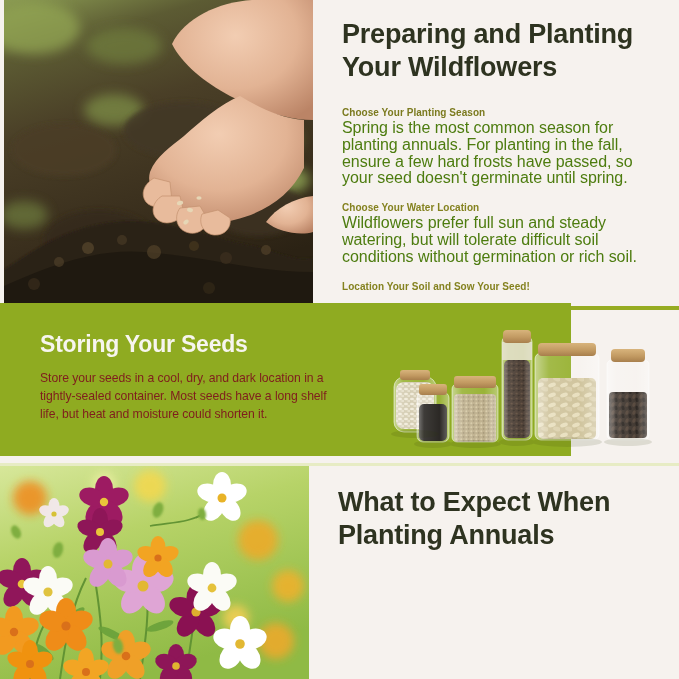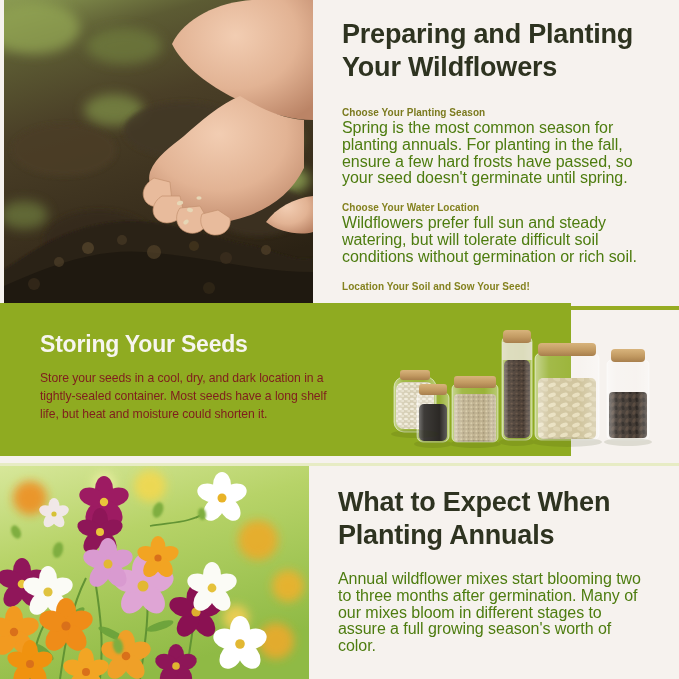--- a/index.html
+++ b/index.html
@@ -614,17 +614,16 @@
           <ellipse cx="202" cy="48" rx="4" ry="6" transform="rotate(-10 202 48)"></ellipse>
           <ellipse cx="16" cy="66" rx="4.5" ry="7" transform="rotate(-25 16 66)"></ellipse>
           <ellipse cx="58" cy="84" rx="5" ry="8" transform="rotate(15 58 84)"></ellipse>
           <ellipse cx="118" cy="180" rx="5" ry="8" transform="rotate(-12 118 180)"></ellipse>
         </g>
       </svg>
     </div>
 
     <div class="sec3-text">
       <h2 class="h3">What to Expect When Planting Annuals</h2>
-      <p class="body sec3-body">Annual wildflower mixes start blooming two to three months after germination. Many of our mixes bloom in different stages to assure a full growing season's worth of color.</p>
     </div>
   </div>
 
 </div>
 
 </body></html>

